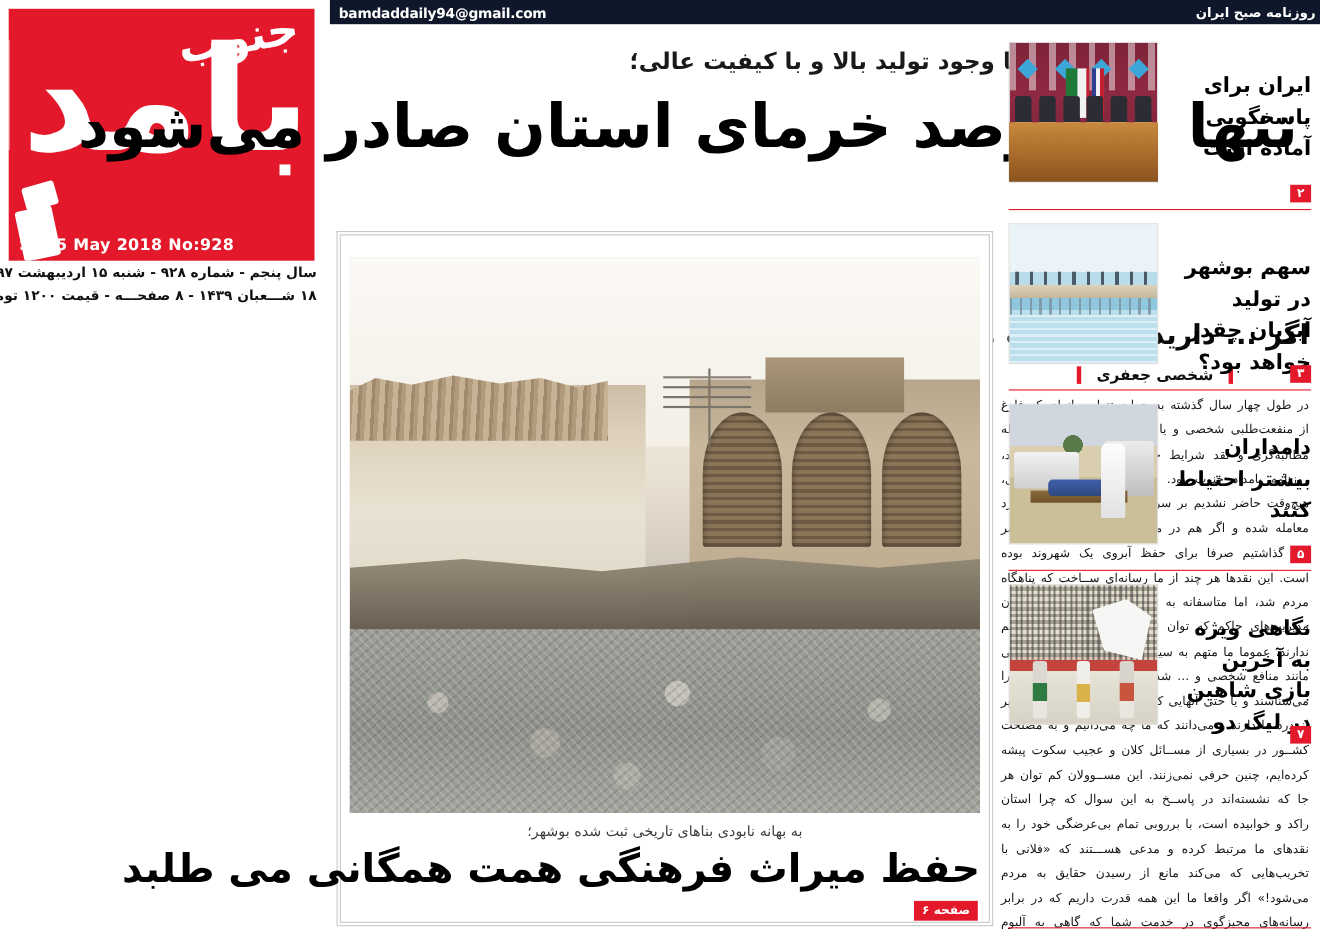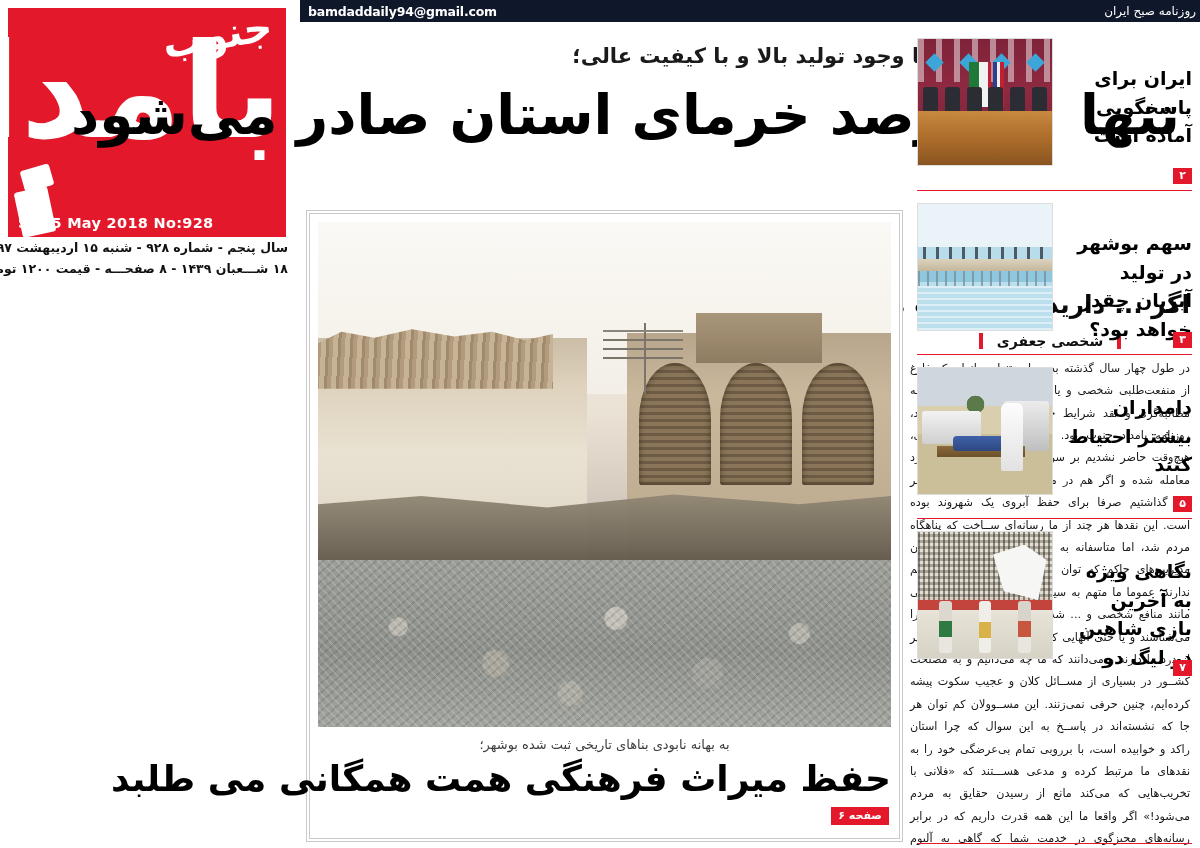--- a/index.html
+++ b/index.html
@@ -38,21 +38,21 @@
   .topbar-email {
     color: #ffffff;
     font-size: 12.5px;
     font-weight: bold;
     letter-spacing: -0.2px;
     font-family: "DejaVu Sans", sans-serif;
   }
   .topbar-slogan {
     color: #ffffff;
     font-size: 12px;
-    font-weight: normal;
+    font-weight: bold;
     direction: rtl;
     letter-spacing: 1.5px;
   }
 
   
   .masthead {
     position: absolute;
     top: 0;
     left: 0;
     width: 292px;
@@ -230,21 +230,21 @@
   
   .photo-block {
     position: absolute;
     top: 210px;
     left: 306px;
     width: 597px;
     height: 632px;
     border: 4px solid #c9c9c9;
     border-style: double;
     background: #ffffff;
-    padding: 8px 8px 0 8px;
+    padding: 20px 8px 0 8px;
   }
   .photo {
     position: relative;
     width: 100%;
     height: 505px;
     overflow: hidden;
     background: linear-gradient(#f2ece2 0%, #eae2d5 38%, #d8cfc2 52%, #b9b4ac 70%, #a9a6a0 100%);
   }
   
   .ph-sky {

